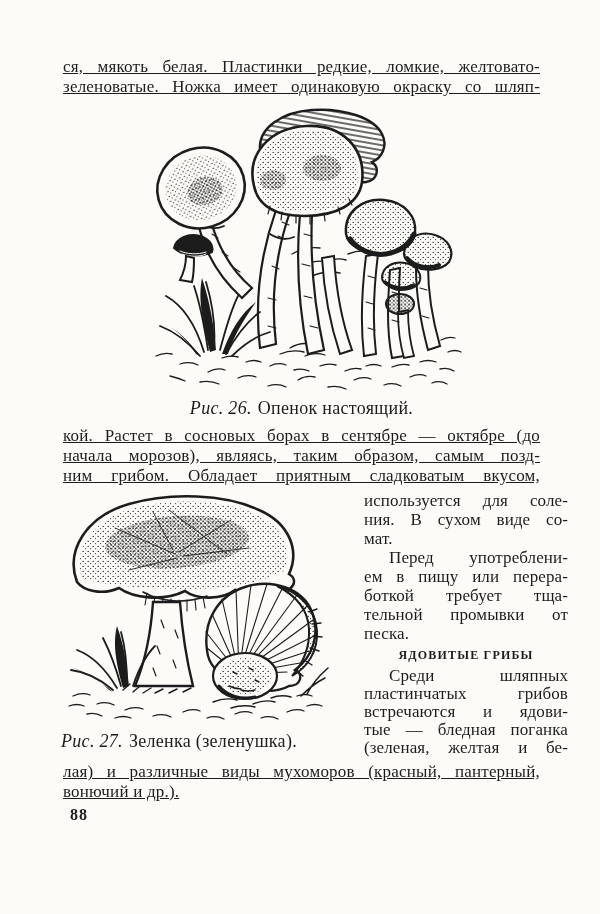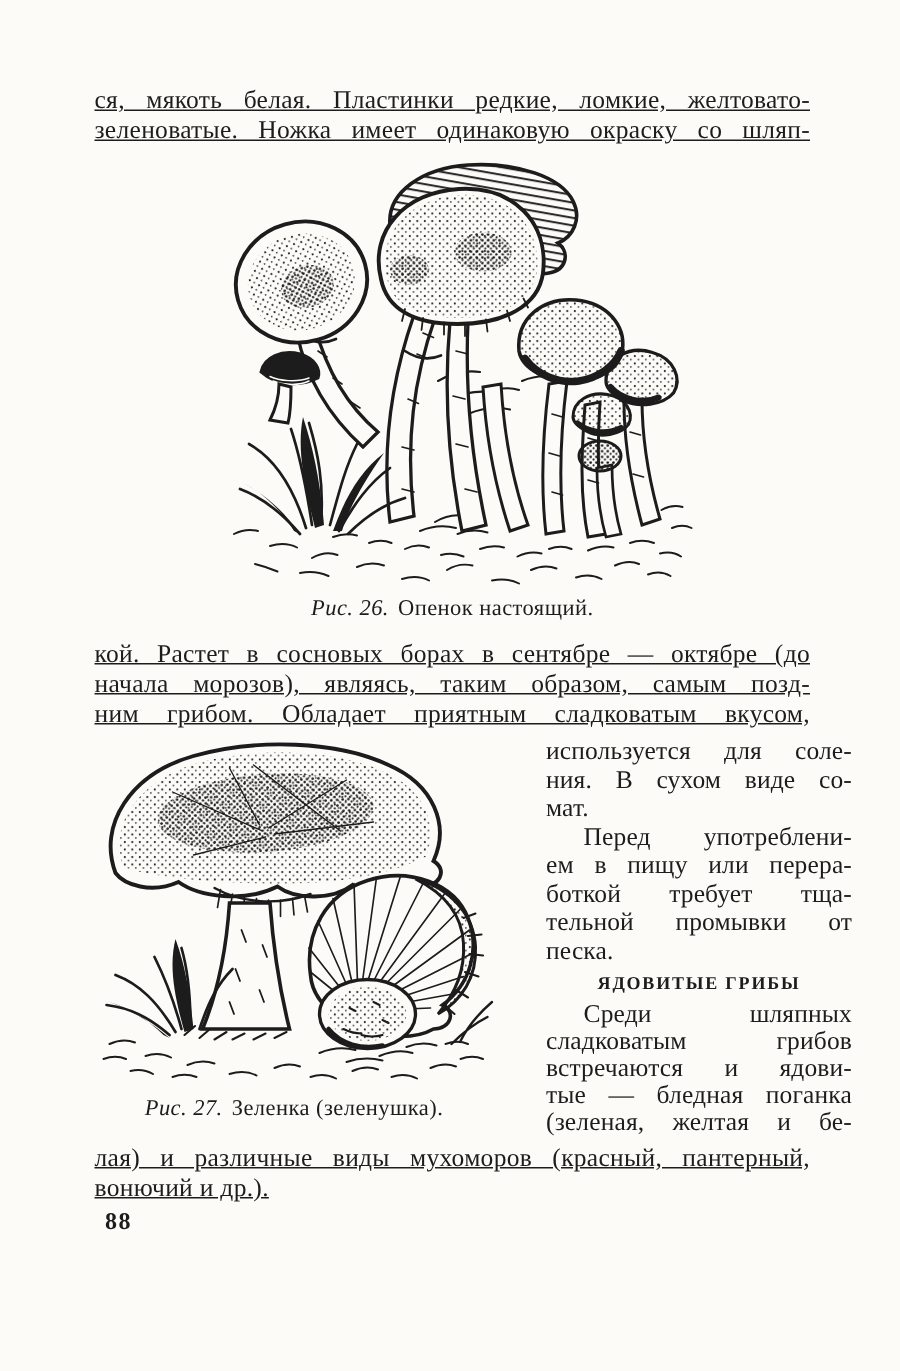--- a/index.html
+++ b/index.html
@@ -15,21 +15,21 @@
   .para .line.last{text-align-last:left;}
   .rcol{font-size:17px;letter-spacing:.1px;}
   .rcol .line{line-height:19px;text-align:justify;text-align-last:justify;}
   .rcol .line.last{text-align-last:left;}
   .rcol .line.ind{text-indent:25px;}
   .rcol .p2 .line{line-height:18px;}
   .rc-heading{
     line-height:24px;font-size:12px;font-weight:bold;letter-spacing:1.2px;
     text-align:center;white-space:nowrap;
   }
-  .caption{font-size:15px;text-align:center;letter-spacing:.3px;}
+  .caption{font-size:18px;text-align:center;letter-spacing:.3px;}
   .caption .fig-label{font-style:italic;margin-right:6px;}
   .page-num{font-size:16px;font-weight:600;letter-spacing:1px;}
   .figure svg{display:block;}
 </style>
 </head>
 <body>
 
 <div class="page">
 
   <div class="abs para" style="left:63px;top:57px;width:477px;">
@@ -171,28 +171,28 @@
       <div class="line last">мат.</div>
       <div class="line ind">Перед употреблени-</div>
       <div class="line">ем в пищу или перера-</div>
       <div class="line">боткой требует тща-</div>
       <div class="line">тельной промывки от</div>
       <div class="line last">песка.</div>
     </div>
     <div class="rc-heading">ЯДОВИТЫЕ ГРИБЫ</div>
     <div class="p2">
       <div class="line ind">Среди шляпных</div>
-      <div class="line">сладковатым грибов</div>
+      <div class="line">пластинчатых грибов</div>
       <div class="line">встречаются и ядови-</div>
       <div class="line">тые — бледная поганка</div>
       <div class="line">(зеленая, желтая и бе-</div>
     </div>
   </div>
 
-  <div class="abs caption" style="left:60px;top:731px;width:272px;">
+  <div class="abs caption" style="left:43px;top:731px;width:272px;">
     <span class="fig-label">Рис. 27.</span><span>Зеленка (зеленушка).</span>
   </div>
 
   <div class="abs para" style="left:63px;top:762px;width:477px;">
     <div class="line">лая) и различные виды мухоморов (красный, пантерный,</div>
     <div class="line last">вонючий и др.).</div>
   </div>
 
   <div class="abs page-num" style="left:70px;top:806px;">88</div>
 

